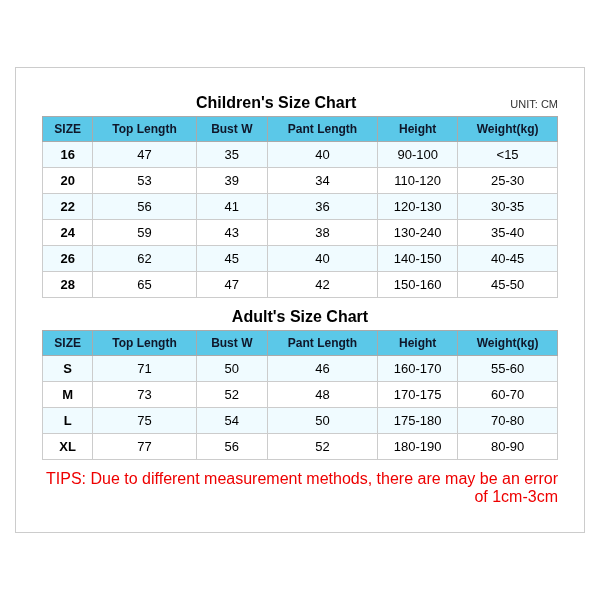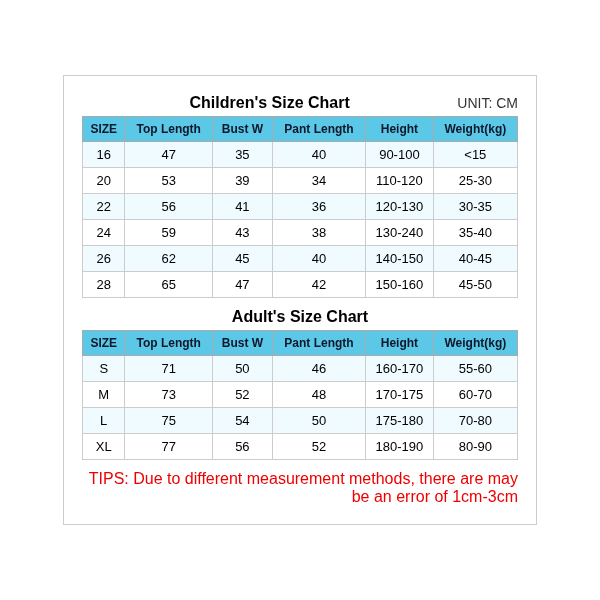--- a/index.html
+++ b/index.html
@@ -7,38 +7,38 @@
       width: 600px;
       height: 600px;
       background: #fff;
       font-family: Arial, sans-serif;
       font-size: 13px;
       display: flex;
       align-items: center;
       justify-content: center;
     }
     .chart-container {
-      width: 474px;
+      width: 570px;
       border: 1px solid #ccc;
-      padding: 18px;
+      padding: 26px;
     }
     .section-title-row {
       display: flex;
       justify-content: space-between;
       align-items: baseline;
       margin-bottom: 4px;
     }
     .section-title {
       font-size: 16px;
       font-weight: bold;
       text-align: center;
       flex: 1;
     }
     .unit-label {
-      font-size: 14px;
+      font-size: 11px;
       color: #333;
       white-space: nowrap;
     }
     table {
       width: 100%;
       border-collapse: collapse;
       margin-bottom: 10px;
     }
     thead tr {
       background-color: #5bc8e8;
@@ -57,21 +57,21 @@
     tbody tr:nth-child(even) {
       background-color: #ffffff;
     }
     tbody td {
       padding: 5px 4px;
       text-align: center;
       border: 1px solid #ccc;
       font-size: 13px;
     }
     tbody td:first-child {
-      font-weight: normal;
+      font-weight: bold;
     }
     .adult-section-title-row {
       display: flex;
       justify-content: center;
       margin-bottom: 4px;
     }
     .adult-section-title {
       font-size: 16px;
       font-weight: bold;
       text-align: center;

